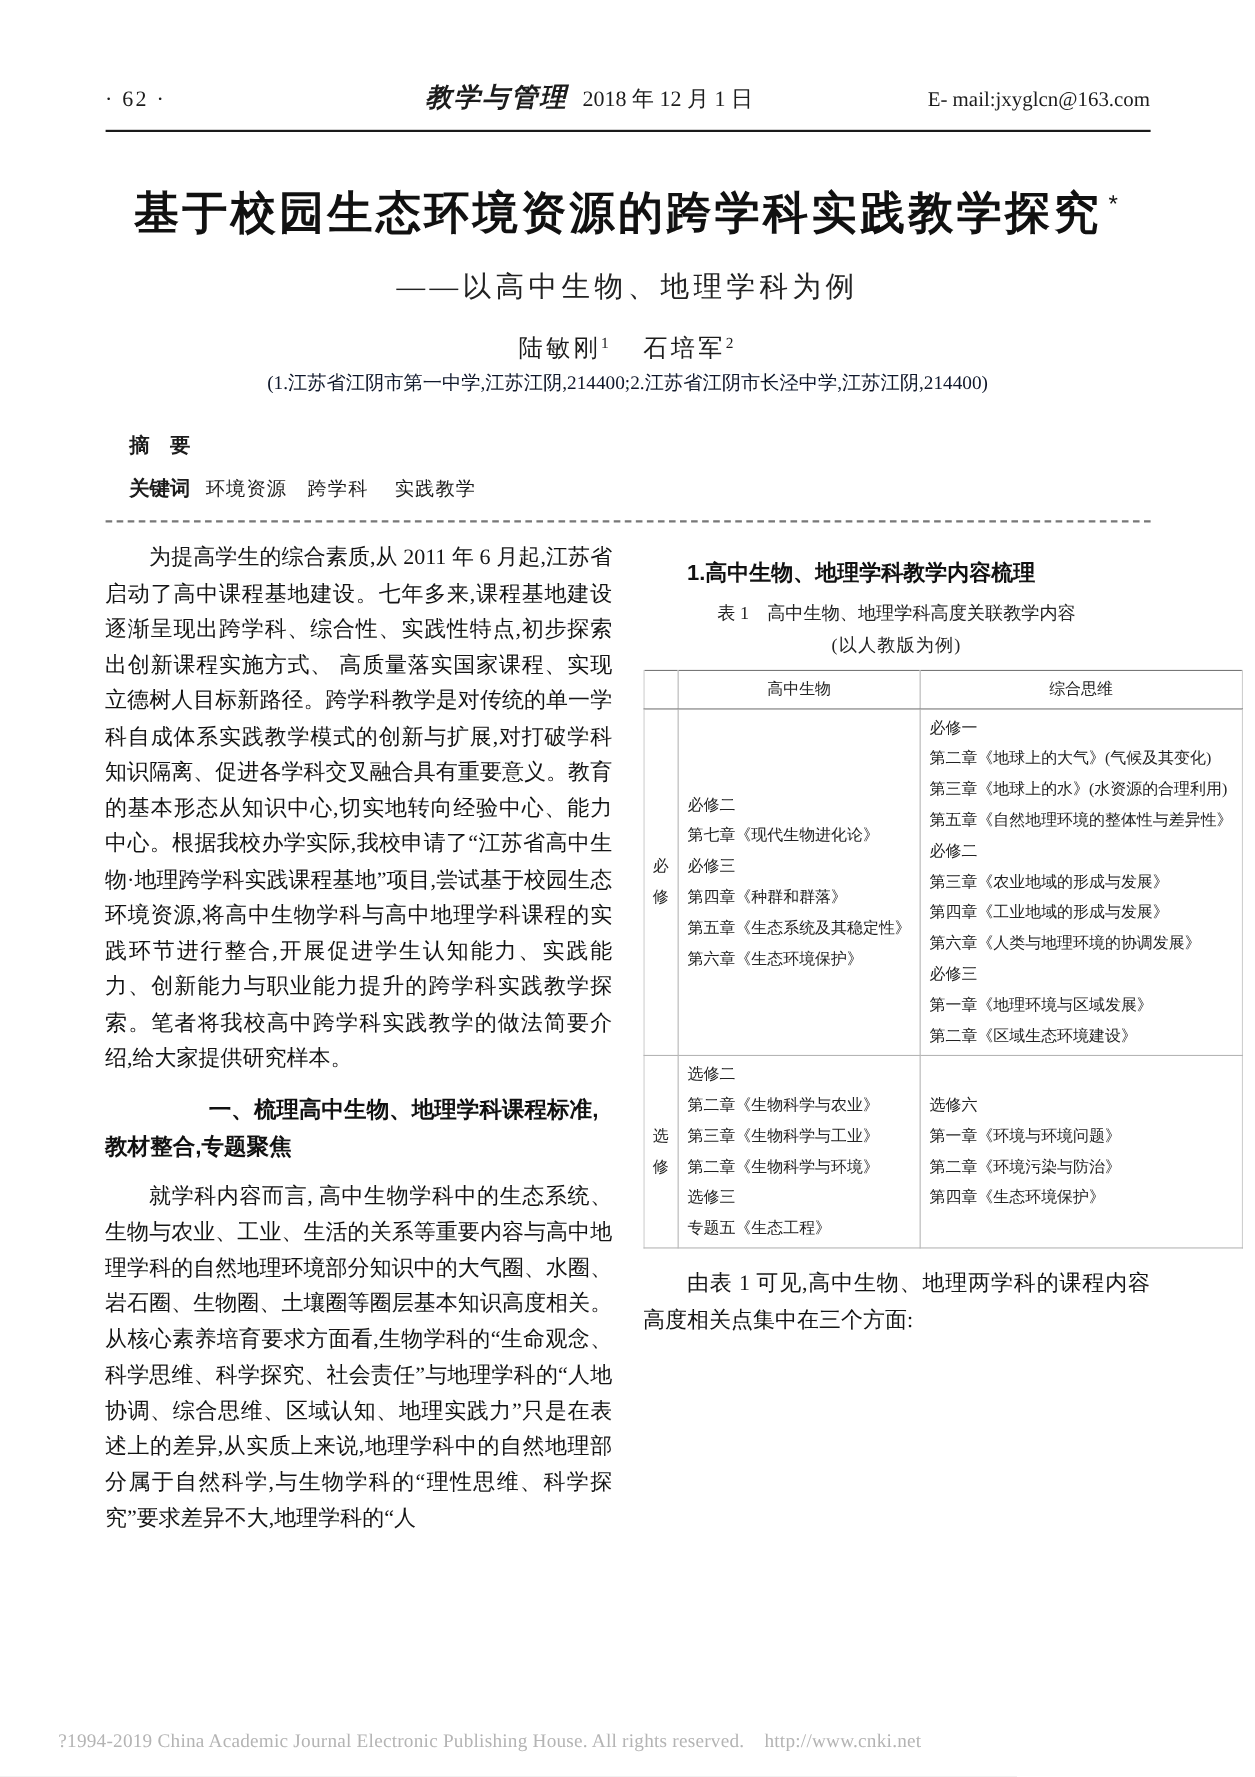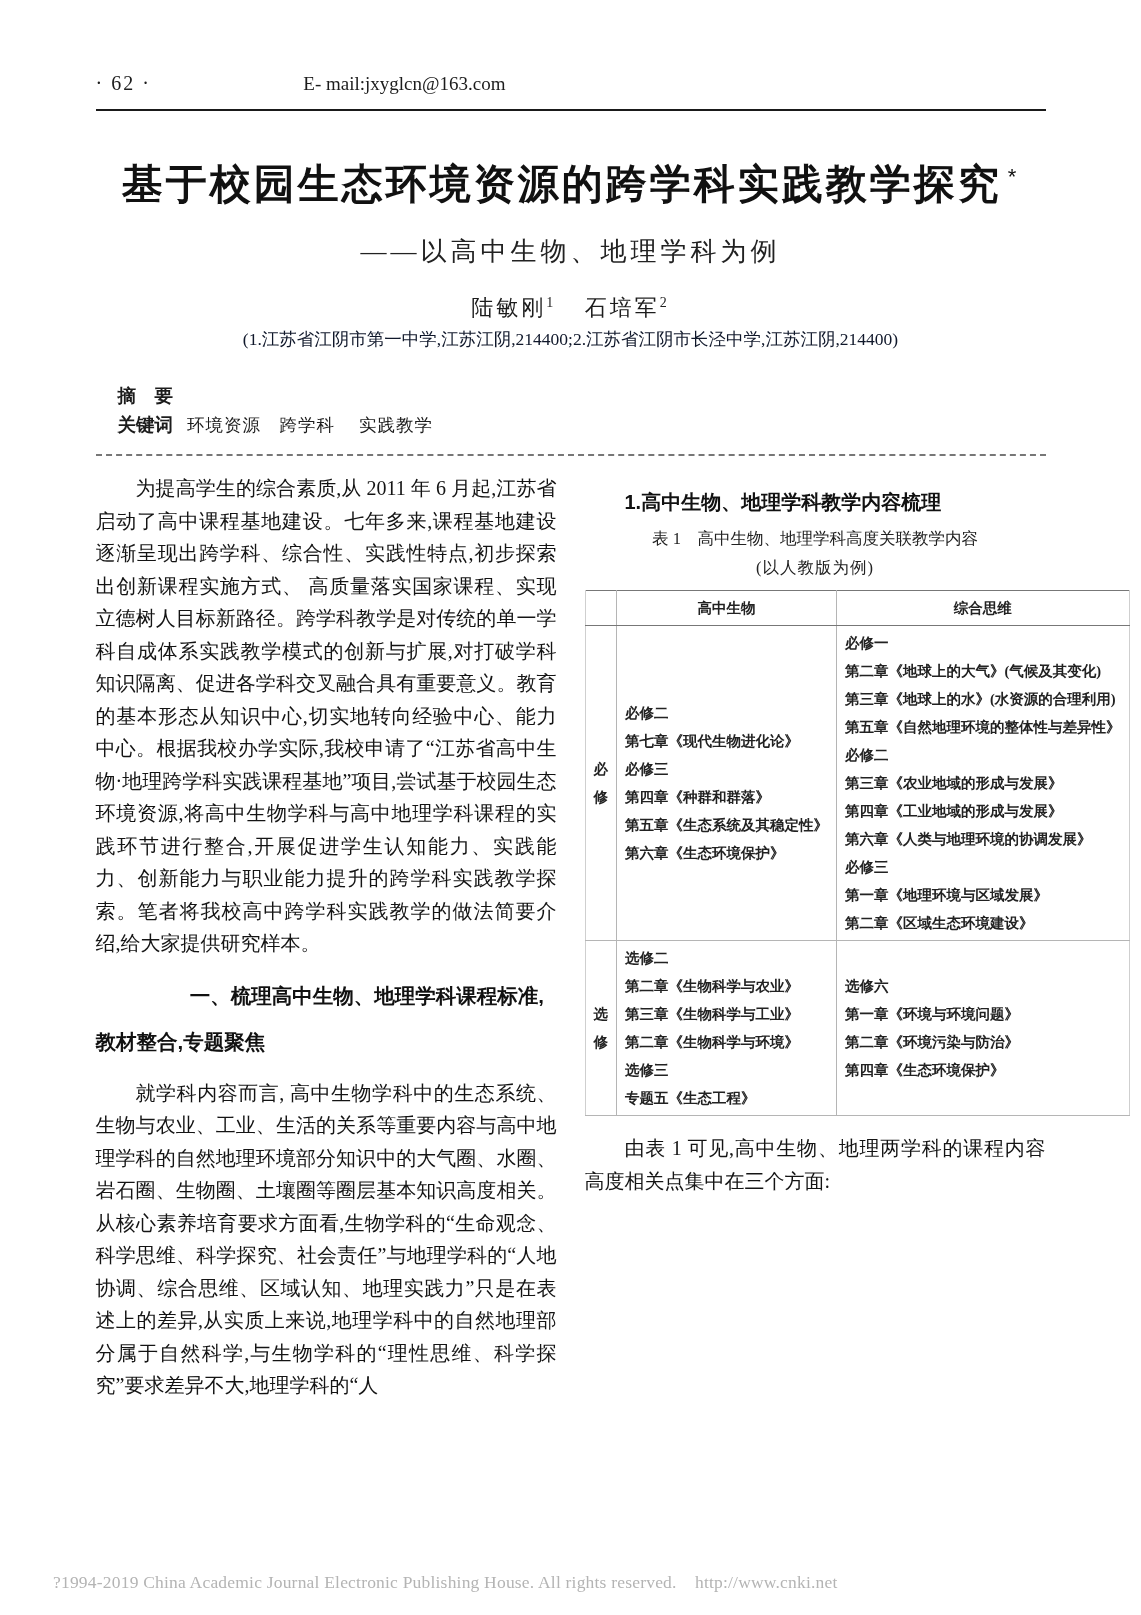--- a/index.html
+++ b/index.html
@@ -57,33 +57,33 @@
   .block-label {
     font-family: "Liberation Sans", "DejaVu Sans", sans-serif;
     font-weight: bold; font-size: 18.5px; white-space: nowrap;
     padding-top: 2px;
   }
   .abstract-block .block-label { margin-right: 16px; }
   .abstract-text {
     flex: 1; font-size: 17.5px; line-height: 33px;
     text-align: justify; color: #222;
   }
-  .keywords-block { display: flex; margin-top: 2px; padding-left: 22px; }
+  .keywords-block { display: flex; margin-top: 12px; padding-left: 22px; }
   .keywords-block .block-label { margin-right: 14px; }
   .keywords-text { font-size: 17.5px; line-height: 30px; letter-spacing: 1px; }
   .dashed-rule { border: none; border-top: 2px dashed #777; margin-top: 14px; }
 
   
   .columns { display: flex; gap: 28px; margin-top: 16px; }
   .col { width: 461px; font-size: 20px; line-height: 32.5px; text-align: justify; color: #141414; }
   .col p.indent { text-indent: 2em; }
 
   h3.sec-heading {
     font-family: "Liberation Sans", "DejaVu Sans", sans-serif;
-    font-weight: bold; font-size: 20.5px; line-height: 46px;
+    font-weight: bold; font-size: 20.5px; line-height: 34px;
     text-indent: 4.6em; margin: 13px 0 12px 0; text-align: left;
     color: #111;
   }
   h4.sub-heading {
     font-family: "Liberation Sans", "DejaVu Sans", sans-serif;
     font-weight: bold; font-size: 20px; line-height: 32px;
     text-indent: 2em; margin: 14px 0 6px 0; text-align: left;
     color: #111;
   }
   .table-caption { text-align: center; font-size: 16.5px; line-height: 29px; color: #222; }
@@ -93,21 +93,21 @@
   table.course-table {
     width: 100%; border-collapse: collapse; margin-top: 8px;
     font-size: 14.5px; line-height: 28px; color: #222;
     border-top: 1.5px solid #777; border-bottom: 1.5px solid #777;
   }
   table.course-table th, table.course-table td {
     border: 1px solid #b5b5b5;
     border-top: none;
     vertical-align: middle;
     padding: 3px 8px;
-    font-weight: bold;
+    font-weight: normal;
     text-align: left;
   }
   table.course-table tr > *:first-child { border-left: 1px solid #cfcfcf; }
   table.course-table tr > *:last-child { border-right: 1px solid #cfcfcf; }
   table.course-table thead th { text-align: center; height: 34px; border-bottom: 1px solid #777; }
   td.row-label { width: 46px; text-align: center; padding: 3px 4px; }
   td.bio-cell { width: 172px; }
   .cell-line { white-space: nowrap; }
   .after-table { margin-top: 16px; }
   .page-footer {
@@ -119,20 +119,24 @@
   }
 </style>
 </head>
 <body>
 
 <div class="page">
   <div class="content">
 
     <div class="running-head">
       <span class="page-num">· 62 ·</span>
+      <span class="journal-line">
+        <span class="journal-name">教学与管理</span>
+        <span class="journal-date">2018 年 12 月 1 日</span>
+      </span>
       <span class="email">E- mail:jxyglcn@163.com</span>
     </div>
     <hr class="head-rule">
 
     <h1 class="article-title"><span>基于校园生态环境资源的跨学科实践教学探究</span><sup>*</sup></h1>
     <div class="article-subtitle">——以高中生物、地理学科为例</div>
 
     <div class="authors">
       <span class="author"><span>陆敏刚</span><sup>1</sup></span>
       <span class="author"><span>石培军</span><sup>2</sup></span>

